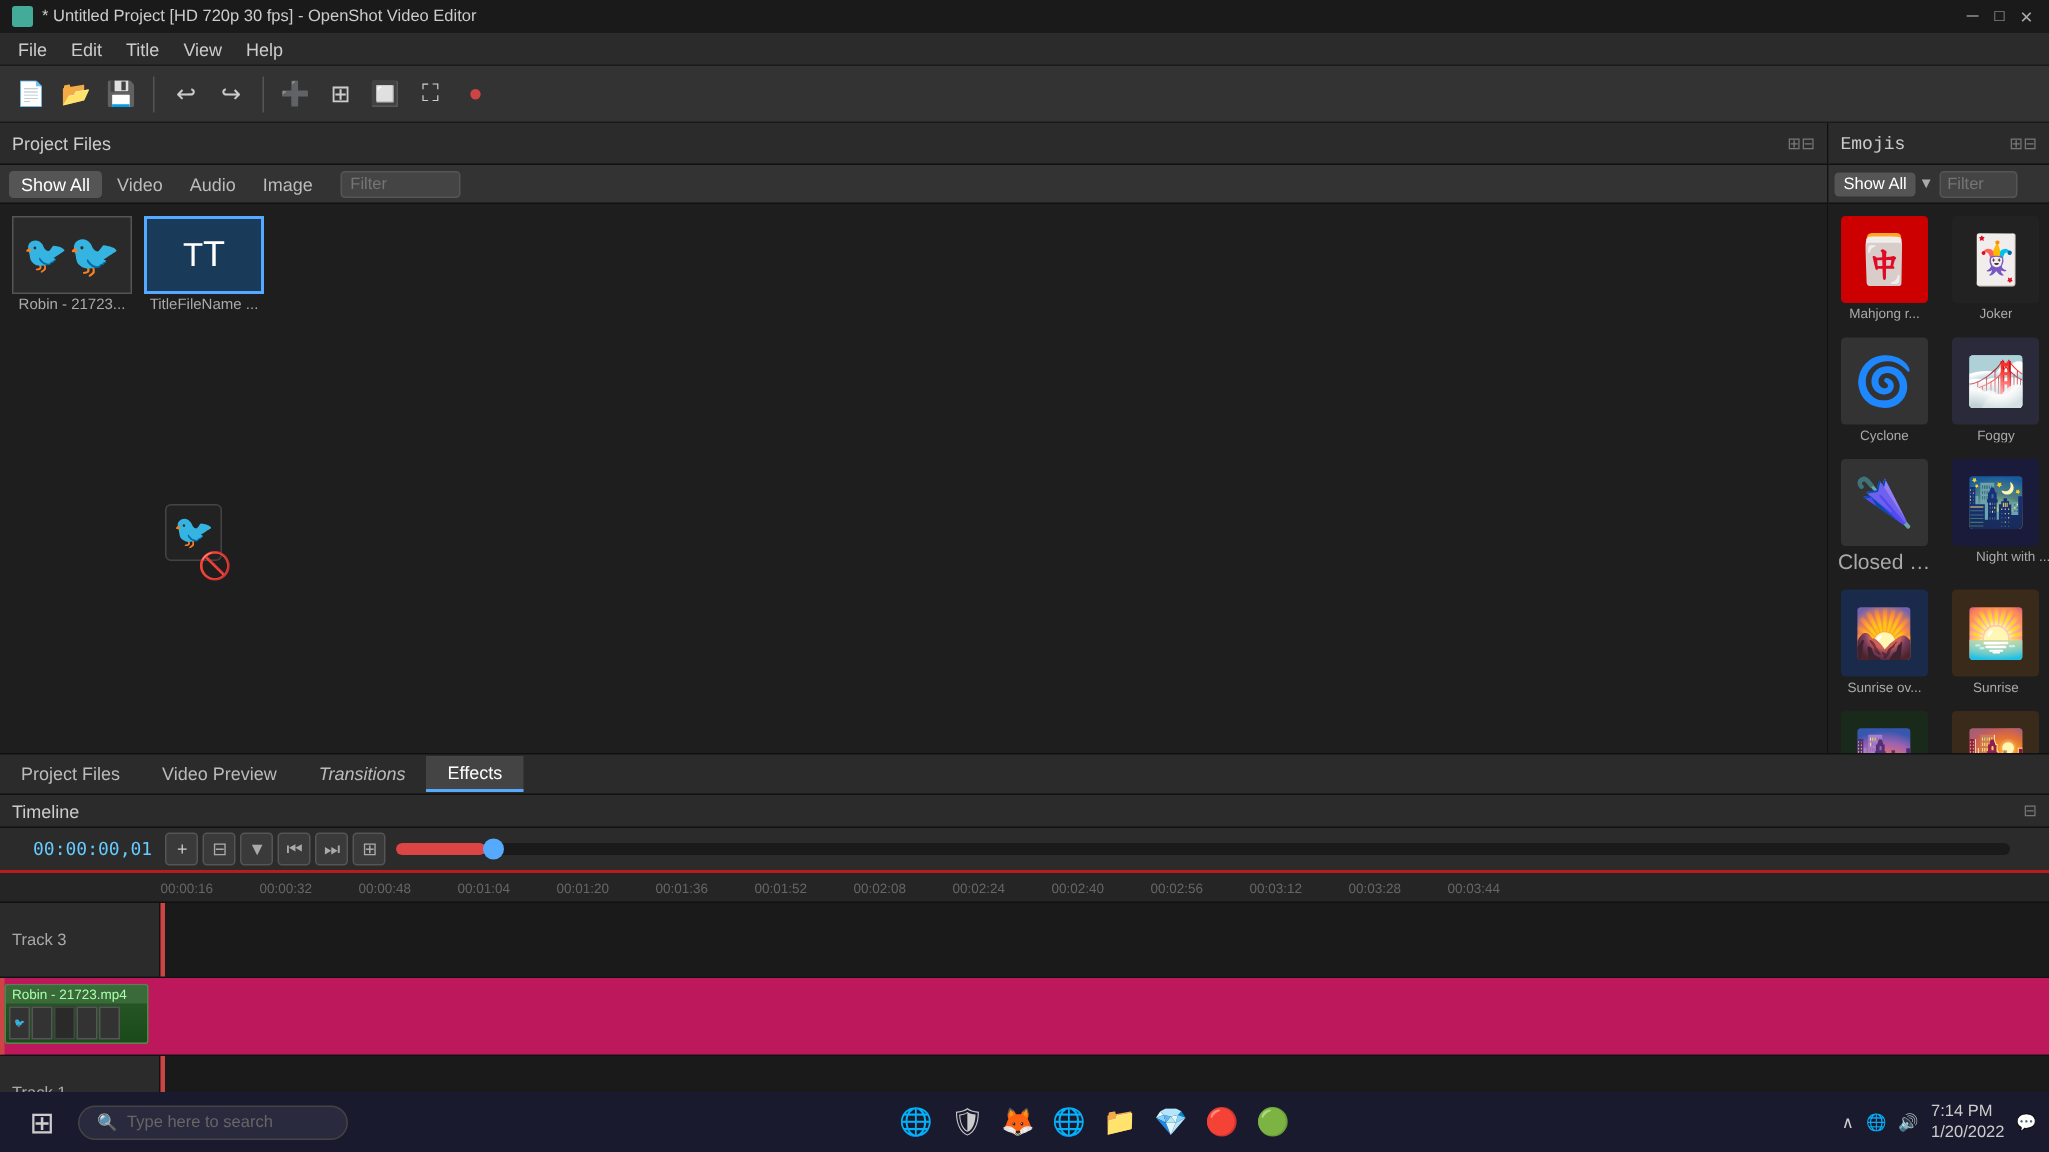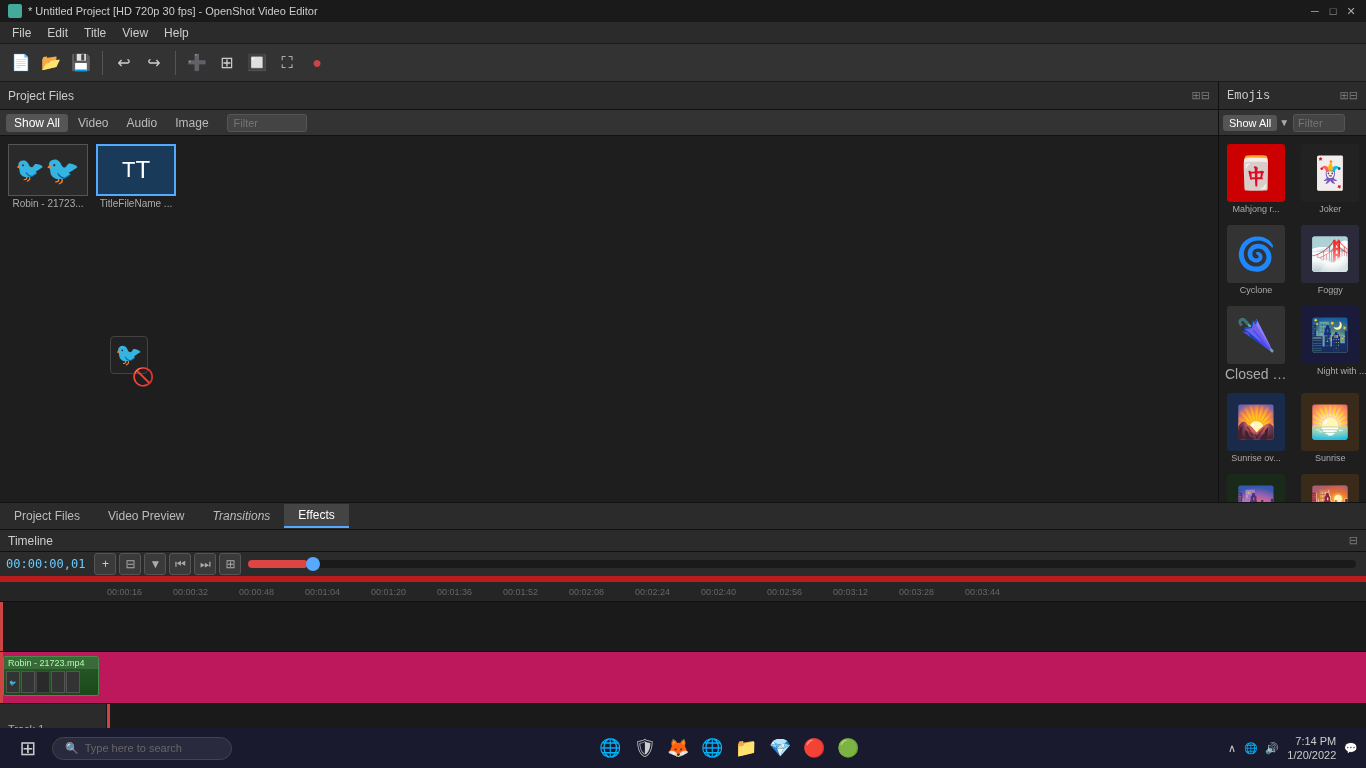--- a/index.html
+++ b/index.html
@@ -218,21 +218,21 @@
   <span style="padding:4px 14px;cursor:pointer;font-size:12px;color:#bbb;">Video Preview</span>
   <span style="padding:4px 14px;cursor:pointer;font-size:12px;color:#bbb;font-style:italic;">Transitions</span>
   <span style="padding:4px 14px;cursor:pointer;font-size:12px;color:#fff;background:#444;border-bottom:2px solid #5af;">Effects</span>
 </div>
 
 <div id="timeline-area" style="height:220px;background:#1e1e1e;display:flex;flex-direction:column;">
   <div id="timeline-header" style="height:22px;display:flex;align-items:center;padding:0 8px;background:#2b2b2b;border-bottom:1px solid #111;justify-content:space-between;">
     <span style="font-size:12px;color:#ccc;">Timeline</span>
     <span style="font-size:11px;color:#777;">⊟</span>
   </div>
-  <div id="timeline-toolbar" style="height:30px;background:#2b2b2b;display:flex;align-items:center;padding:0 6px;gap:3px;border-bottom:6px solid #b91c1c;">
+  <div id="timeline-toolbar" style="height:30px;background:#2b2b2b;display:flex;align-items:center;padding:0 22px;gap:3px;border-bottom:2px solid #b91c1c;">
     <span id="timecode" style="font-family:monospace;font-size:12px;color:#6cf;margin-right:6px;">00:00:00,01</span>
     <button class="tl-btn" style="width:22px;height:22px;background:#3a3a3a;border:1px solid #555;border-radius:3px;cursor:pointer;color:#ccc;font-size:12px;">+</button>
     <button class="tl-btn" style="width:22px;height:22px;background:#3a3a3a;border:1px solid #555;border-radius:3px;cursor:pointer;color:#aaa;">⊟</button>
     <button class="tl-btn" style="width:22px;height:22px;background:#3a3a3a;border:1px solid #555;border-radius:3px;cursor:pointer;color:#aaa;">▼</button>
     <button class="tl-btn" style="width:22px;height:22px;background:#3a3a3a;border:1px solid #555;border-radius:3px;cursor:pointer;color:#aaa;">⏮</button>
     <button class="tl-btn" style="width:22px;height:22px;background:#3a3a3a;border:1px solid #555;border-radius:3px;cursor:pointer;color:#aaa;">⏭</button>
     <button class="tl-btn" style="width:22px;height:22px;background:#3a3a3a;border:1px solid #555;border-radius:3px;cursor:pointer;color:#aaa;">⊞</button>
     <div style="flex:1;height:8px;background:#1a1a1a;border-radius:4px;margin:0 4px;position:relative;">
       <div style="position:absolute;left:0;top:0;width:60px;height:100%;background:#d44;border-radius:4px;"></div>
       <div style="position:absolute;left:58px;top:-3px;width:14px;height:14px;background:#5af;border-radius:50%;cursor:pointer;"></div>
@@ -252,20 +252,21 @@
     <span style="font-size:9px;color:#666;width:66px;flex-shrink:0;">00:02:40</span>
     <span style="font-size:9px;color:#666;width:66px;flex-shrink:0;">00:02:56</span>
     <span style="font-size:9px;color:#666;width:66px;flex-shrink:0;">00:03:12</span>
     <span style="font-size:9px;color:#666;width:66px;flex-shrink:0;">00:03:28</span>
     <span style="font-size:9px;color:#666;width:66px;flex-shrink:0;">00:03:44</span>
   </div>
 
   <div id="timeline-tracks" style="flex:1;overflow-y:auto;">
 
     <div class="track-row" style="height:50px;display:flex;border-bottom:1px solid #111;">
+      <div class="track-label" style="width:107px;min-width:107px;background:#2b2b2b;display:flex;align-items:center;padding:0 8px;font-size:11px;color:#aaa;border-right:1px solid #111;">Track 3</div>
       <div class="track-content" style="flex:1;background:#1a1a1a;position:relative;">
         <div style="position:absolute;left:0;top:0;bottom:0;width:3px;background:#c44;"></div>
       </div>
     </div>
 
     <div class="track-row" style="height:52px;display:flex;border-bottom:1px solid #111;">
       <div class="track-content has-clip" style="flex:1;background:#be185d;position:relative;">
         <div style="position:absolute;left:0;top:0;bottom:0;width:3px;background:#c44;"></div>
         <div style="position:absolute;left:3px;top:4px;height:40px;width:96px;background:linear-gradient(to bottom,#2a5a2a,#1a4a1a);border:1px solid #4a8a4a;border-radius:2px;display:flex;flex-direction:column;overflow:hidden;cursor:pointer;">
           <div style="background:#3a6a3a;padding:1px 4px;font-size:9px;color:#afa;white-space:nowrap;">Robin - 21723.mp4</div>
@@ -308,19 +309,19 @@
     <div class="taskbar-icon" style="font-size:18px;">🌐</div>
     <div class="taskbar-icon" style="font-size:18px;">📁</div>
     <div class="taskbar-icon" style="font-size:18px;color:#f60;">💎</div>
     <div class="taskbar-icon" style="font-size:18px;color:#f00;">🔴</div>
     <div class="taskbar-icon" style="font-size:18px;color:#0a0;">🟢</div>
   </div>
   <div style="display:flex;align-items:center;gap:8px;font-size:11px;color:#ccc;">
     <span style="cursor:pointer;">∧</span>
     <span>🌐</span>
     <span>🔊</span>
-    <span style="display:flex;flex-direction:column;align-items:flex-end;line-height:14px;">
+    <span style="display:flex;flex-direction:column;line-height:14px;">
       <span>7:14 PM</span>
       <span>1/20/2022</span>
     </span>
     <span style="cursor:pointer;">💬</span>
   </div>
 </div>
 
 </body></html>

